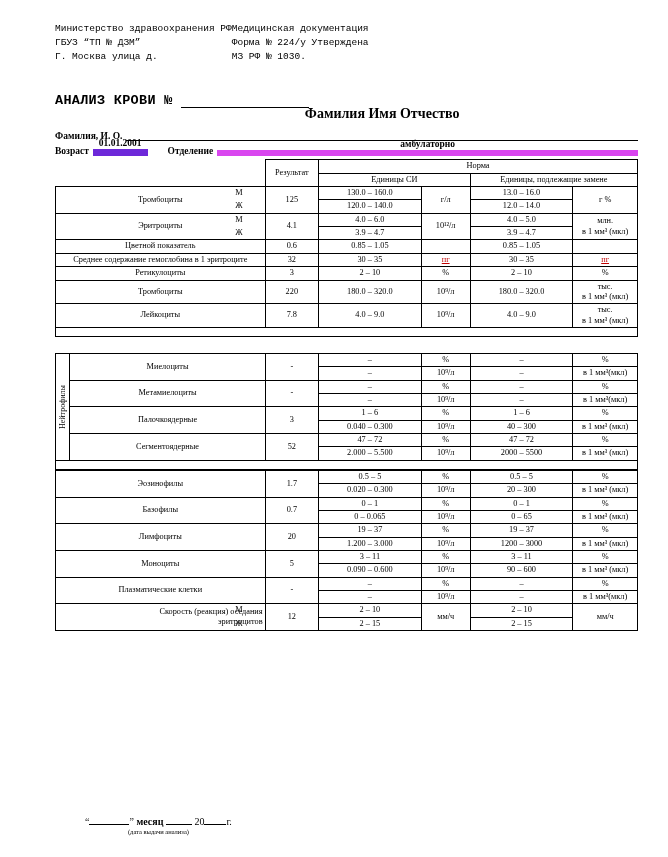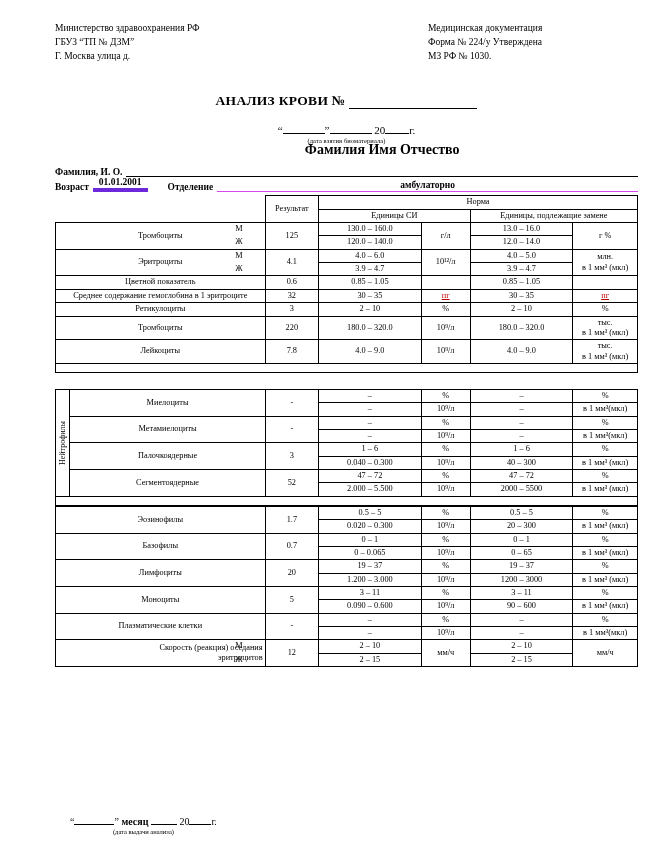--- a/index.html
+++ b/index.html
@@ -19,33 +19,35 @@
     position: relative;
     width: 668px;
     height: 857px;
     box-sizing: border-box;
     padding: 22px 30px 10px 55px;
   }
 
   
   .header {
     display: flex;
-    justify-content: space-between;
+    justify-content: flex-start;
     font-size: 9.5px;
     line-height: 1.45;
+    font-family: Liberation Mono, monospace;
   }
   .header .left, .header .right {
     white-space: pre-line;
   }
-  .header .right { width: 210px; margin-left: 28px; }
+  .header .right { width: 210px; }
 
   
   .title-block {
-    text-align: center;
+    text-align: left;
     margin-top: 30px;
+    font-family: Liberation Mono, monospace;
   }
   .doc-title {
     font-size: 13.5px;
     font-weight: bold;
     letter-spacing: 0.3px;
   }
   .title-line {
     display: inline-block;
     border-bottom: 1px solid #000;
     width: 128px;
@@ -82,29 +84,29 @@
   .patient .lbl { white-space: nowrap; }
   .fio-name {
     flex: 1;
     border-bottom: 1px solid #000;
     text-align: center;
     padding-bottom: 18px;
     margin-left: 4px;
     font-size: 14px;
   }
   .age-val {
-    border-bottom: 4px solid #6d28d9;
+    border-bottom: 7px solid #6d28d9;
     padding: 0 6px 1px 6px;
     margin-left: 4px;
     font-size: 9.5px;
   }
   .dept-lbl { margin-left: 20px; font-family: Liberation Serif, serif; }
   .dept-val {
     flex: 1;
-    border-bottom: 1px solid #d946ef;
+    border-bottom: 6px solid #d946ef;
     text-align: center;
     padding-bottom: 1px;
     margin-left: 4px;
   }
 
   
   table.blood {
     margin-top: 3px;
     border-collapse: collapse;
     width: 100%;
@@ -156,21 +158,21 @@
     writing-mode: vertical-rl;
     transform: rotate(180deg);
     font-size: 8px;
     white-space: nowrap;
     margin: 0 auto;
   }
 
   
   .footer {
     position: absolute;
-    left: 40px;
+    left: 55px;
     right: 30px;
     bottom: 22px;
     font-size: 10px;
     display: flex;
     justify-content: space-between;
     align-items: flex-end;
   }
   .footer .date-part { padding-left: 30px; }
   .footer .blank-sm {
     display: inline-block;
@@ -209,25 +211,20 @@
 Г. Москва улица  д.</div>
     <div class="right">Медицинская документация
 Форма № 224/у Утверждена
 МЗ РФ  № 1030.</div>
   </div>
 
   <div class="title-block">
     <div class="doc-title">
       <span>АНАЛИЗ КРОВИ №</span>
       <span class="title-line"></span>
-    </div>
-    <div class="date-row">
-      <span>“</span><span class="date-blank"></span><span>”</span><span class="date-blank"></span>
-      <span>20</span><span class="date-blank" style="width:24px"></span><span>г.</span>
-      <div class="date-caption">(дата взятия биоматериала)</div>
     </div>
   </div>
 
   <div class="patient">
     <div class="row">
       <span class="lbl">Фамилия, И. О.</span>
       <span class="fio-name">Фамилия Имя Отчество</span>
     </div>
     <div class="row">
       <span class="lbl">Возраст</span>

